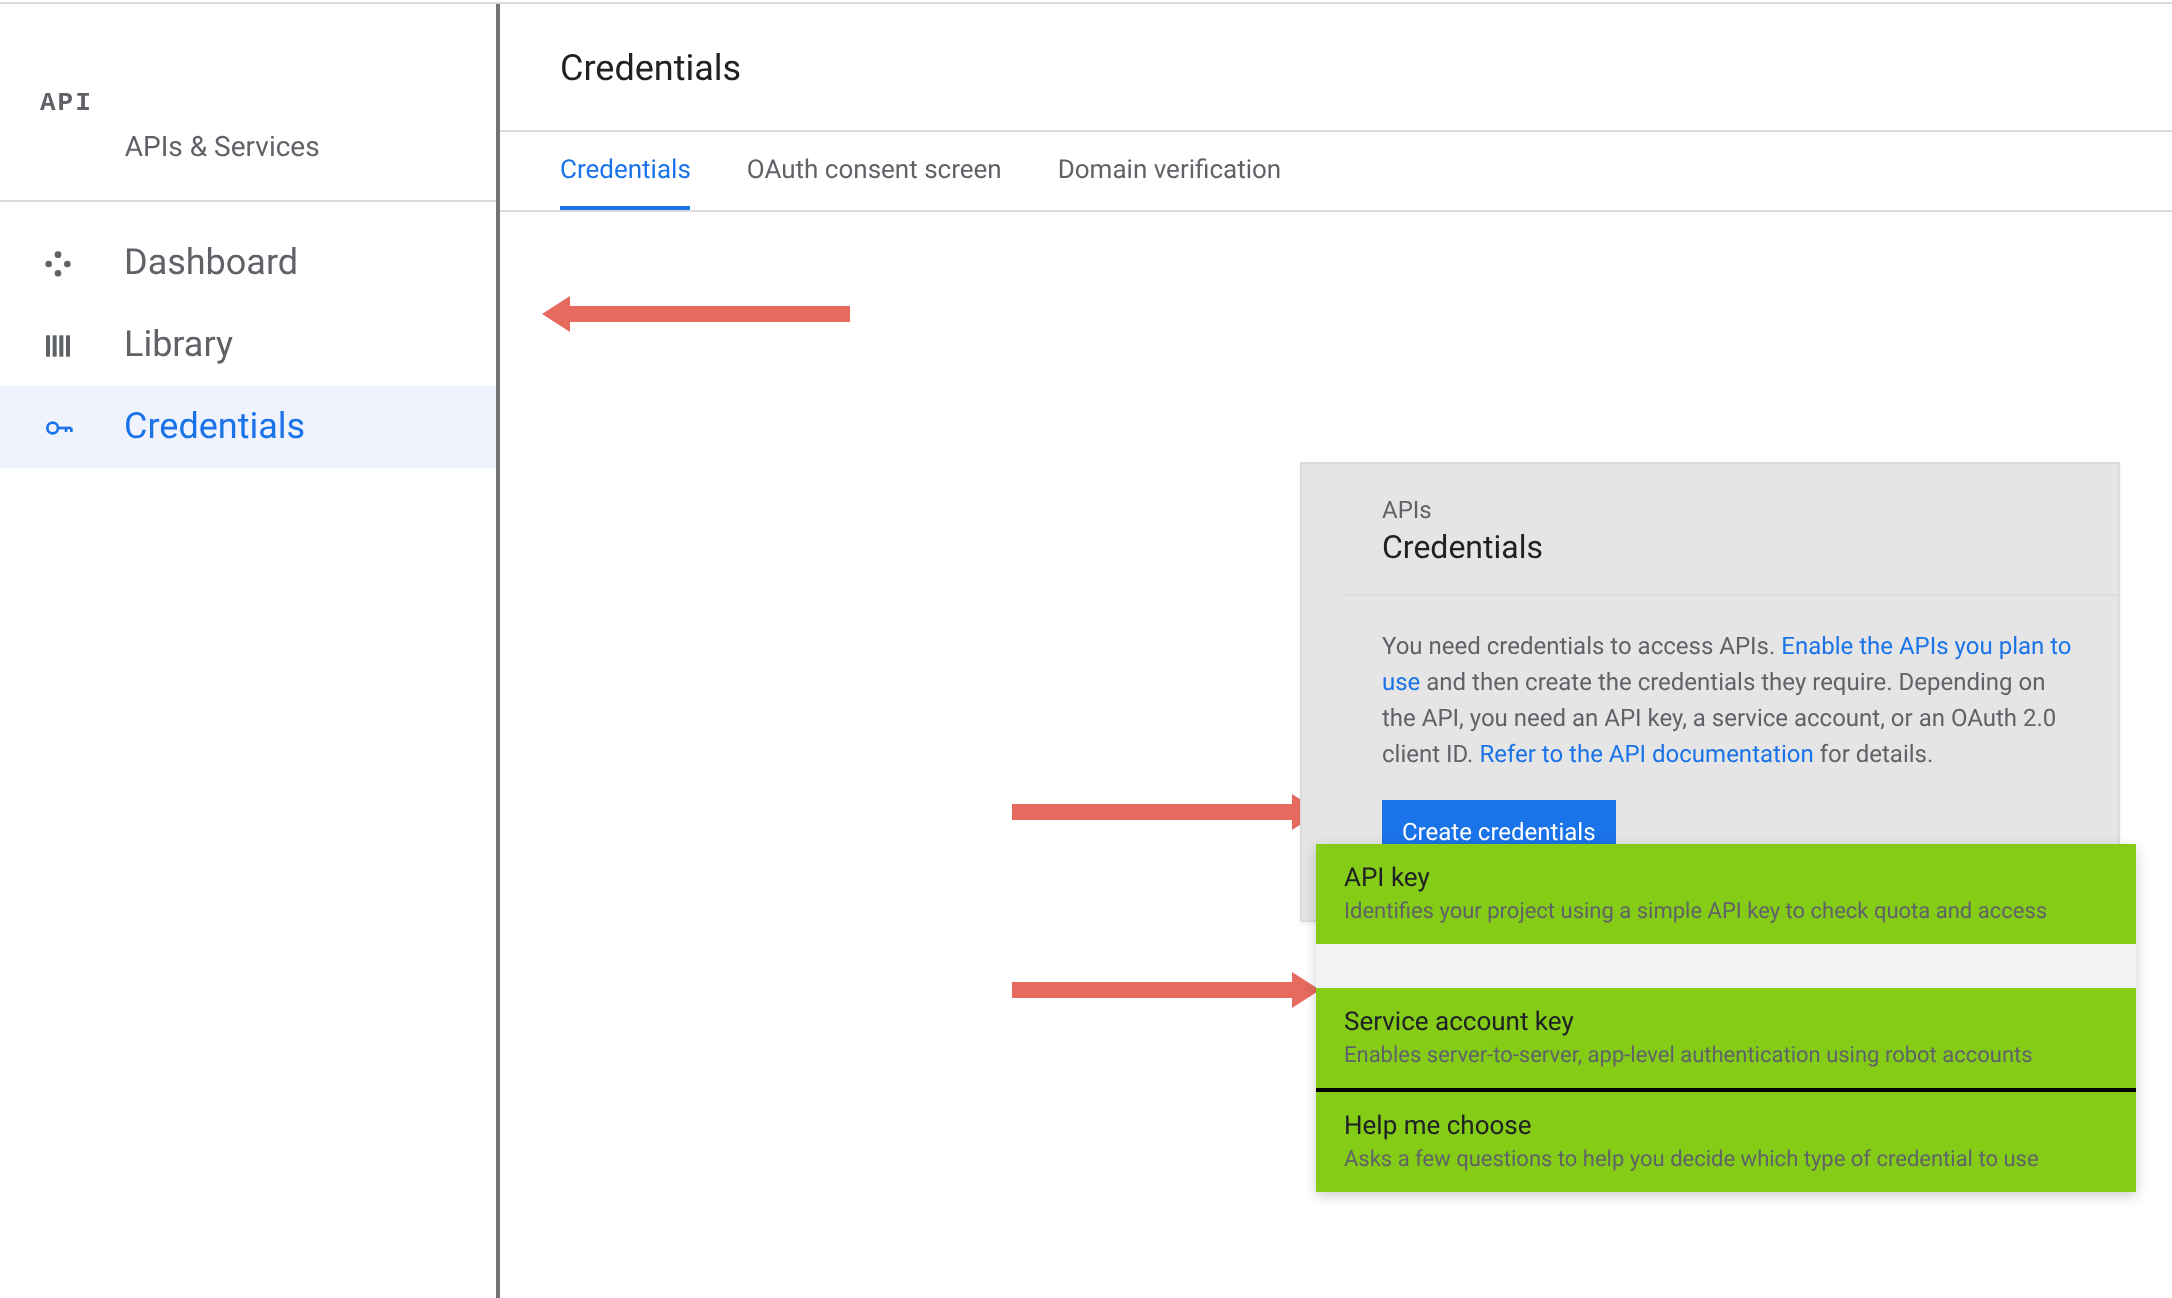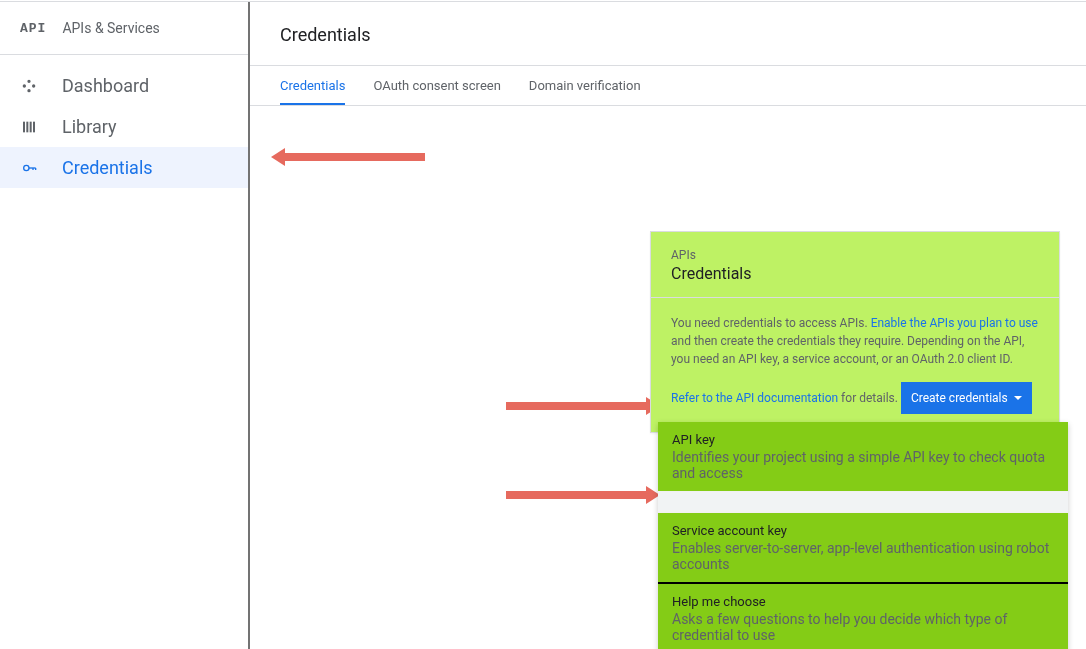--- a/index.html
+++ b/index.html
@@ -30,20 +30,21 @@
       font-family: "Courier New", monospace;
       font-size: 13px;
       font-weight: 700;
       letter-spacing: 1px;
       color: #5f6368;
     }
     .sidebar-title {
       font-size: 14px;
       color: #5f6368;
       font-weight: 400;
+      margin-top: 46px;
     }
     .nav { padding: 10px 0; }
     .nav-item {
       display: flex;
       align-items: center;
       padding: 10px 20px;
       gap: 24px;
       cursor: pointer;
       font-size: 18px;
       color: #5f6368;
@@ -92,34 +93,36 @@
     }
     .arrow1 { top: 47px; left: 35px; width: 140px; }
     .arrow2 { top: 296px; left: 256px; width: 140px; }
     .arrow3 { top: 385px; left: 256px; width: 140px; }
 
     .card {
       position: absolute;
       top: 125px; left: 400px;
       width: 410px;
       border: 1px solid #dadce0;
-      background: #bef264;
+      background: #e5e5e5;
       box-shadow: 0 1px 2px rgba(0,0,0,0.05);
+      padding-left: 20px;
     }
     .card-header { padding: 16px 20px 14px; border-bottom: 1px solid #dadce0; }
     .card-kicker { font-size: 12px; color: #5f6368; margin-bottom: 2px; }
     .card-title { font-size: 16px; color: #202124; font-weight: 400; }
     .card-body { padding: 16px 20px 18px; font-size: 12px; color: #5f6368; line-height: 1.5; }
     .card-body a { color: #1a73e8; text-decoration: none; }
     .create-btn {
       display: inline-flex; align-items: center;
       background: #1a73e8; color: #fff;
       font-size: 12px; padding: 7px 10px;
       margin-top: 14px; cursor: pointer;
       gap: 6px;
+      flex-direction: column;
     }
     .create-btn .caret {
       width: 0; height: 0;
       border-left: 4px solid transparent;
       border-right: 4px solid transparent;
       border-top: 4px solid #fff;
     }
 
     .dropdown {
       position: absolute;
@@ -127,21 +130,21 @@
       width: 410px;
       background: #84cc16;
       box-shadow: 0 2px 6px rgba(0,0,0,0.2);
       font-size: 12px;
     }
     .dd-item { padding: 10px 14px; cursor: pointer; border-top: 1px solid #f1f1f1; }
     .dd-item:first-child { border-top: none; }
     .dd-item.sep { border-top: 2px solid #000000; }
     .dd-item.hover { background: #f1f3f4; }
     .dd-title { color: #202124; font-size: 13px; margin-bottom: 2px; }
-    .dd-desc { color: #5f6368; font-size: 14px; }
+    .dd-desc { color: #5f6368; font-size: 11px; }
   </style>
 </head>
 <body>
 
 <div class="topbar"></div>
 <div class="layout">
   <aside class="sidebar">
     <div class="sidebar-header">
       <span class="api-logo">API</span>
       <span class="sidebar-title">APIs &amp; Services</span>

